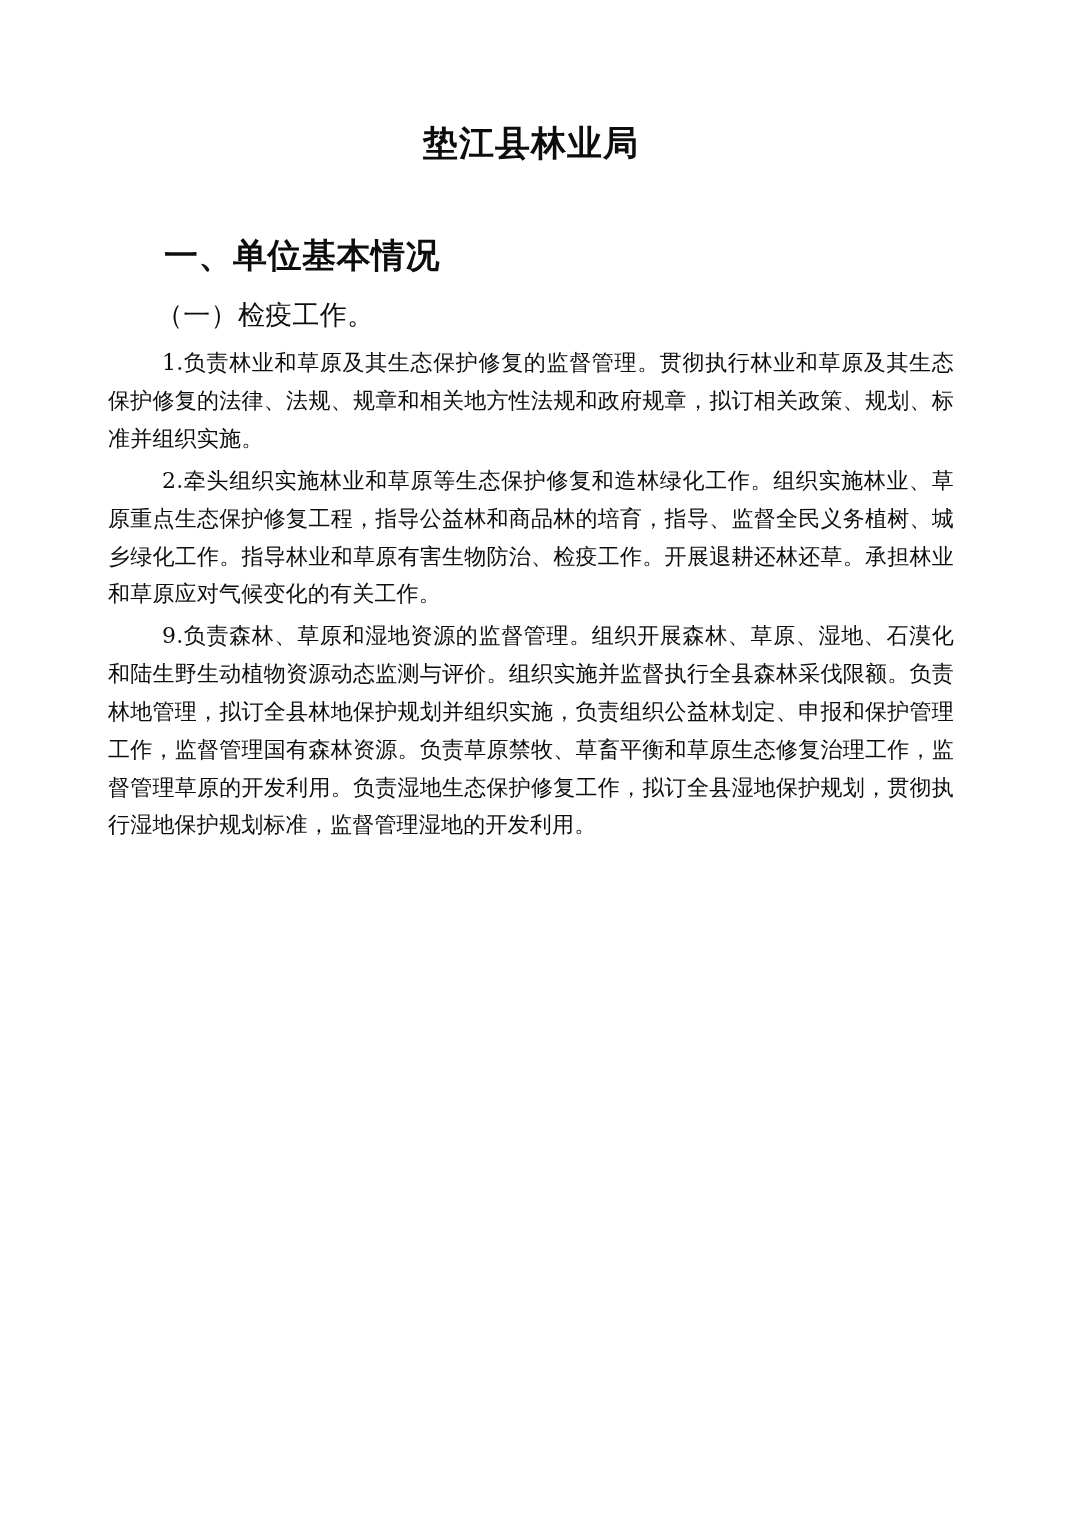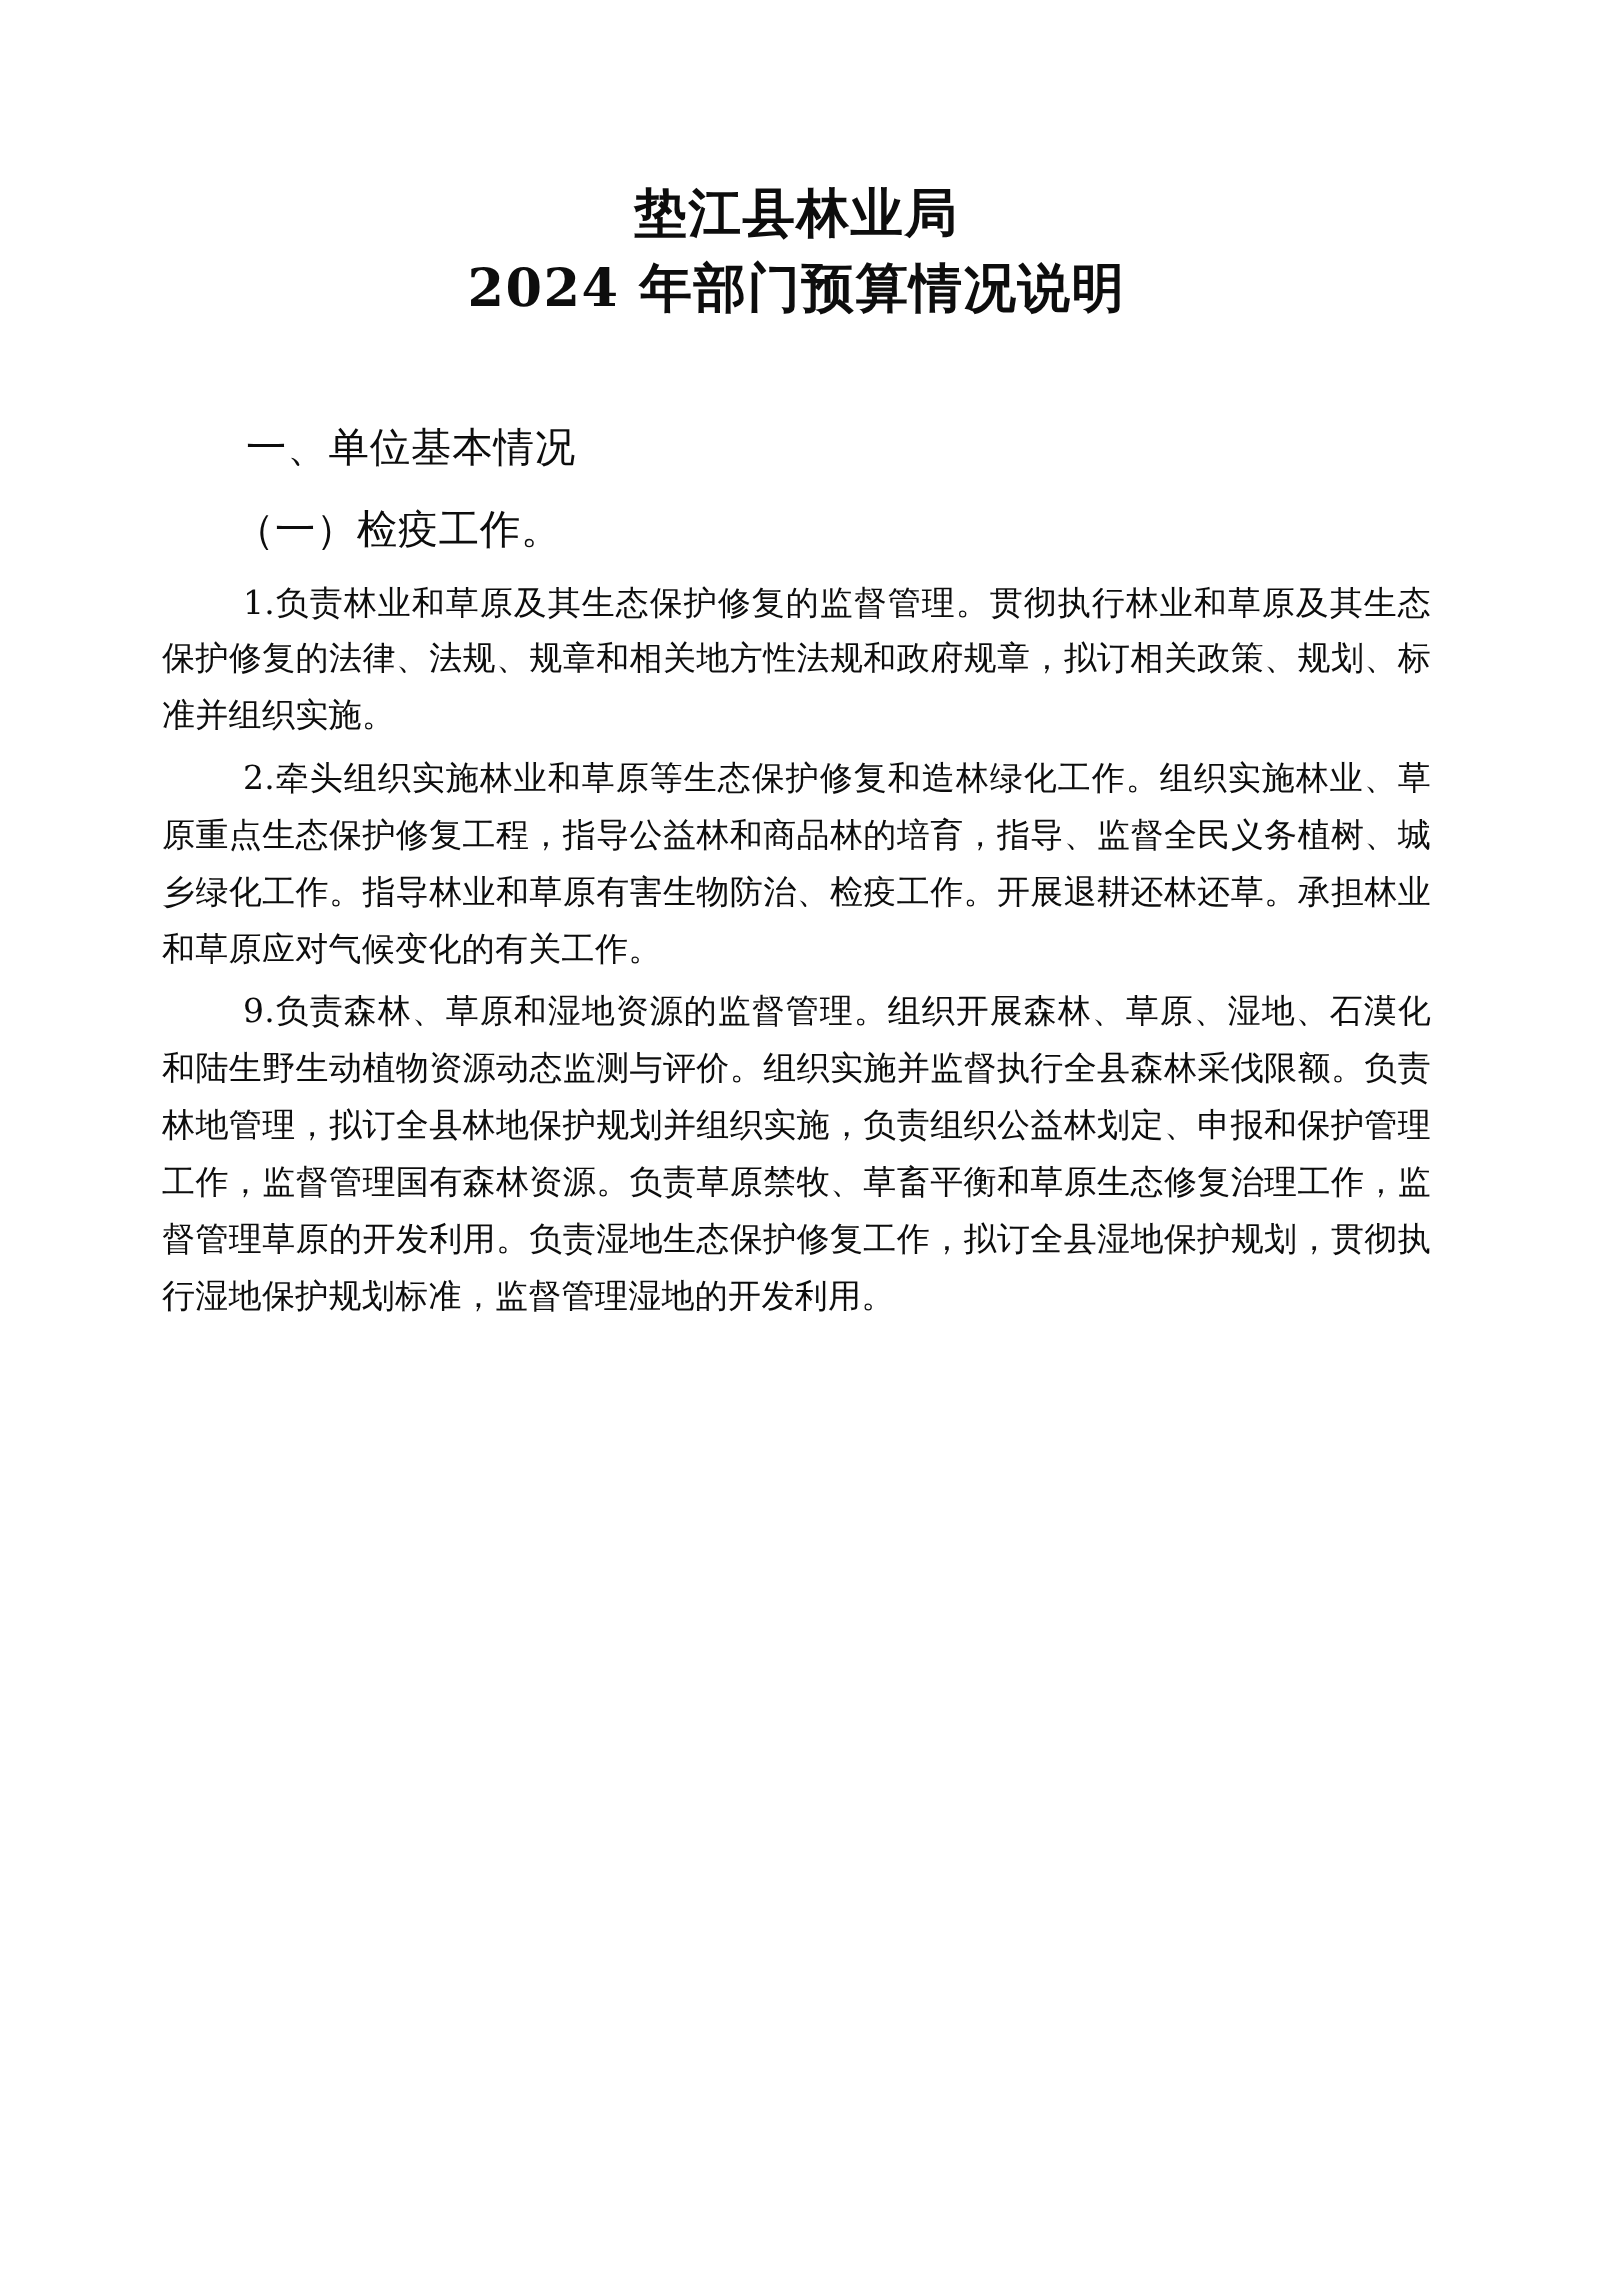--- a/index.html
+++ b/index.html
@@ -28,22 +28,22 @@
     line-height: 1.42;
     letter-spacing: 1px;
     margin: 0 0 6px 0;
   }
   .doc-title .line {
     display: block;
     white-space: nowrap;
   }
   .section-heading {
     font-family: "DejaVu Sans", "Liberation Sans", sans-serif;
-    font-weight: normal;
-    font-size: 27px;
+    font-weight: bold;
+    font-size: 34px;
     line-height: 1.5;
     margin: 62px 0 0 0;
     text-indent: 56px;
     letter-spacing: 0.5px;
   }
   .subheading {
     font-size: 27px;
     line-height: 1.62;
     margin: 12px 0 0 0;
     text-indent: 48px;
@@ -62,21 +62,20 @@
     margin-top: 8px;
   }
 </style>
 </head>
 <body>
 
 <div class="page">
 
   <h1 class="doc-title">
     <span class="line">垫江县林业局</span>
-    <span class="line">2024 年部门预算情况说明</span>
   </h1>
 
   <h2 class="section-heading">一、单位基本情况</h2>
 
   <div class="subheading">（一）检疫工作。</div>
 
   <p class="body-para">1.负责林业和草原及其生态保护修复的监督管理。贯彻执行林业和草原及其生态保护修复的法律、法规、规章和相关地方性法规和政府规章，拟订相关政策、规划、标准并组织实施。</p>
   <p class="body-para">2.牵头组织实施林业和草原等生态保护修复和造林绿化工作。组织实施林业、草原重点生态保护修复工程，指导公益林和商品林的培育，指导、监督全民义务植树、城乡绿化工作。指导林业和草原有害生物防治、检疫工作。开展退耕还林还草。承担林业和草原应对气候变化的有关工作。</p>
   <p class="body-para">9.负责森林、草原和湿地资源的监督管理。组织开展森林、草原、湿地、石漠化和陆生野生动植物资源动态监测与评价。组织实施并监督执行全县森林采伐限额。负责林地管理，拟订全县林地保护规划并组织实施，负责组织公益林划定、申报和保护管理工作，监督管理国有森林资源。负责草原禁牧、草畜平衡和草原生态修复治理工作，监督管理草原的开发利用。负责湿地生态保护修复工作，拟订全县湿地保护规划，贯彻执行湿地保护规划标准，监督管理湿地的开发利用。</p>
 

